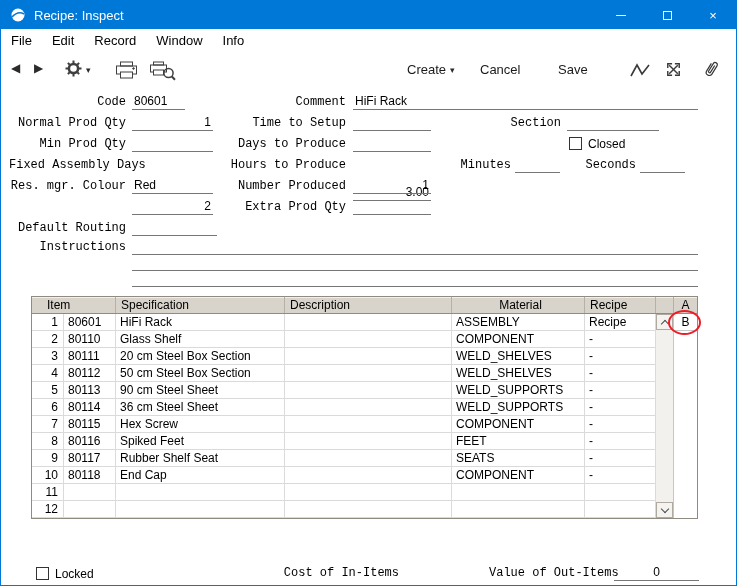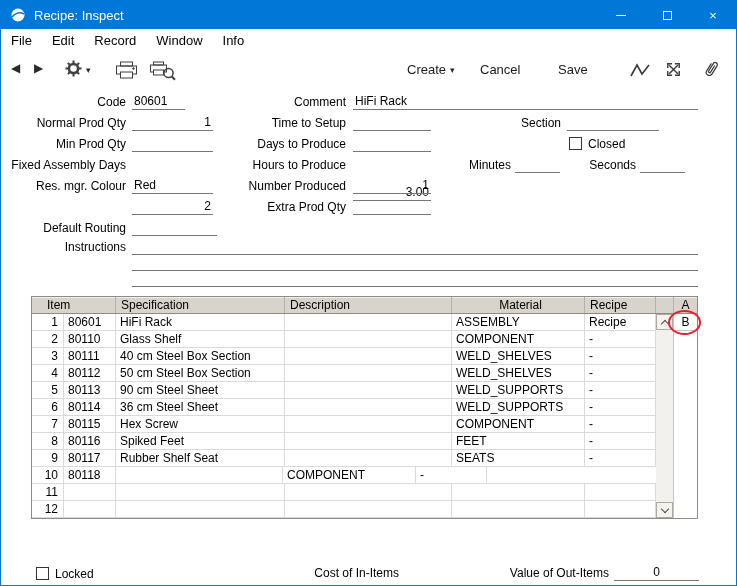--- a/index.html
+++ b/index.html
@@ -22,21 +22,21 @@
   .menubar{position:absolute;top:28px;left:0;right:0;height:24px;background:#fff;
     display:flex;align-items:center;font-size:13px;}
   .menuitem{padding:0 10px;height:24px;line-height:24px;}
   .menuitem:first-child{padding-left:10px;}
   
   .toolbar{position:absolute;top:52px;left:0;right:0;height:34px;background:#fff;}
   .tbtn{position:absolute;display:flex;align-items:center;gap:4px;font-size:13px;color:#1a1a1a;}
   .navarrow{font-size:12px;color:#2b2b2b;}
   .caret{font-size:9px;color:#2b2b2b;}
   
-  .lbl{position:absolute;height:16px;line-height:16px;font-size:12px;text-align:right;white-space:nowrap;}
+  .lbl{position:absolute;height:16px;line-height:16px;font-size:12px;text-align:right;white-space:nowrap;font-family:Liberation Mono, monospace;}
   .val{position:absolute;height:16px;line-height:15px;font-size:12px;border-bottom:1px solid #767676;
     padding:0 2px;white-space:nowrap;overflow:hidden;}
   .num{text-align:right;}
   .ctr{text-align:center;}
   .cb{position:absolute;width:13px;height:13px;border:1px solid #333;background:#fff;}
   .cblbl{position:absolute;height:16px;line-height:16px;font-size:12px;white-space:nowrap;}
   
   .grid{position:absolute;left:30px;top:295px;width:667px;height:223px;border:1px solid #8f8b80;background:#fff;}
   .ghead{display:flex;height:17px;background:#d8d4cb;border-bottom:1px solid #8f8b80;box-shadow:inset 0 1px 0 #f2f0ea;}
   .hc{height:16px;line-height:16px;font-size:12px;padding-left:5px;border-right:1px solid #b5b1a6;overflow:hidden;white-space:nowrap;}
@@ -253,21 +253,21 @@
             <div class="gc c0">2</div>
             <div class="gc c1">80110</div>
             <div class="gc c2">Glass Shelf</div>
             <div class="gc c3"></div>
             <div class="gc c4">COMPONENT</div>
             <div class="gc c5">-</div>
           </div>
           <div class="grow">
             <div class="gc c0">3</div>
             <div class="gc c1">80111</div>
-            <div class="gc c2">40 cm Steel Box Section</div>
+            <div class="gc c2">20 cm Steel Box Section</div>
             <div class="gc c3"></div>
             <div class="gc c4">WELD_SHELVES</div>
             <div class="gc c5">-</div>
           </div>
           <div class="grow">
             <div class="gc c0">4</div>
             <div class="gc c1">80112</div>
             <div class="gc c2">50 cm Steel Box Section</div>
             <div class="gc c3"></div>
             <div class="gc c4">WELD_SHELVES</div>
@@ -309,20 +309,21 @@
             <div class="gc c0">9</div>
             <div class="gc c1">80117</div>
             <div class="gc c2">Rubber Shelf Seat</div>
             <div class="gc c3"></div>
             <div class="gc c4">SEATS</div>
             <div class="gc c5">-</div>
           </div>
           <div class="grow">
             <div class="gc c0">10</div>
             <div class="gc c1">80118</div>
+            <div class="gc c2">End Cap</div>
             <div class="gc c3"></div>
             <div class="gc c4">COMPONENT</div>
             <div class="gc c5">-</div>
           </div>
           <div class="grow">
             <div class="gc c0">11</div>
             <div class="gc c1"></div>
             <div class="gc c2"></div>
             <div class="gc c3"></div>
             <div class="gc c4"></div>

